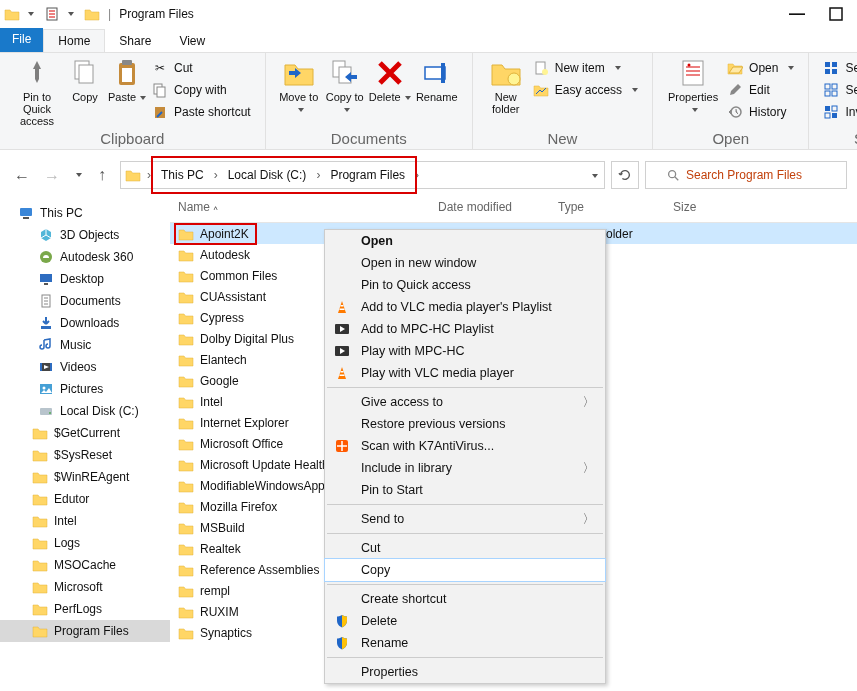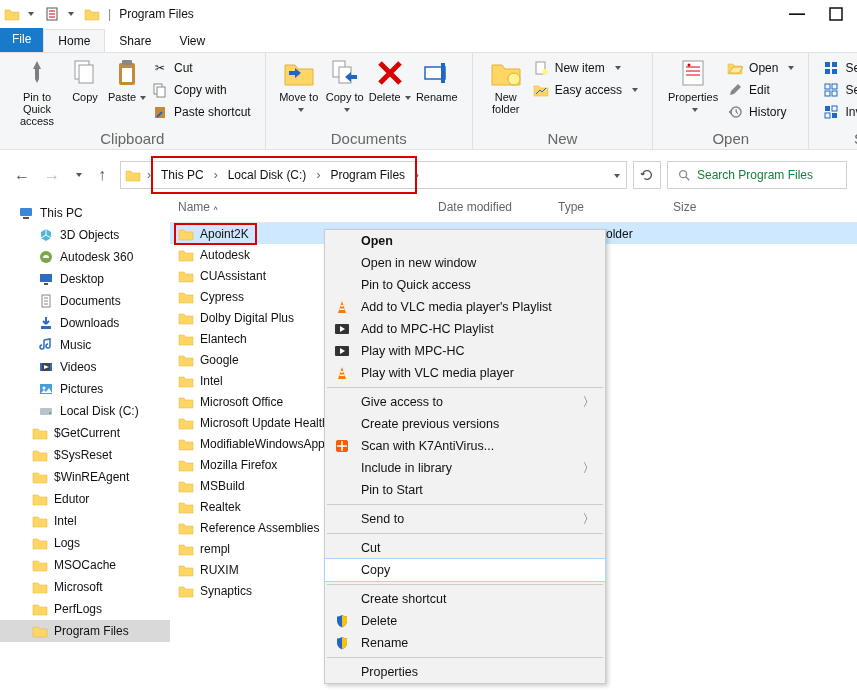--- a/index.html
+++ b/index.html
@@ -45,21 +45,21 @@
   .drop::after{content:"";display:inline-block;width:0;height:0;border-left:3px solid transparent;border-right:3px solid transparent;border-top:4px solid #555;margin-left:4px;vertical-align:middle;}
   
   .navrow{height:34px;margin-top:8px;display:flex;align-items:center;gap:6px;padding:0 10px;}
   .navarrow{width:24px;height:24px;display:flex;align-items:center;justify-content:center;font-size:16px;color:#555;}
   .addr{flex:1;height:26px;border:1px solid #d0d0d0;display:flex;align-items:center;padding:0 4px;gap:4px;position:relative;}
   .addr .crumb{padding:0 4px;display:flex;align-items:center;gap:4px;}
   .addr .chev{padding:0 2px;color:#666;}
   .addr .highlight{position:absolute;border:2px solid var(--red-box);top:-6px;bottom:-6px;}
   .addr-right{position:absolute;right:4px;display:flex;align-items:center;gap:8px;}
   .refresh{width:26px;height:26px;border:1px solid #d0d0d0;display:flex;align-items:center;justify-content:center;}
-  .search{width:160px;height:26px;border:1px solid #d0d0d0;display:flex;align-items:center;padding:0 9px;color:#15803d;gap:6px;}
+  .search{width:160px;height:26px;border:1px solid #d0d0d0;display:flex;align-items:center;padding:0 20px;color:#c2410c;gap:6px;}
   
   .body{flex:1;display:flex;min-height:0;}
   .nav{width:170px;overflow:auto;padding-top:10px;}
   .nav .item{display:flex;align-items:center;gap:6px;height:22px;padding-left:18px;}
   .nav .item.ind1{padding-left:38px;}
   .nav .item.ind2{padding-left:32px;}
   .nav .item.sel{background:var(--nav-sel);}
   .nav .nicon{width:16px;height:16px;flex:0 0 16px;display:flex;align-items:center;justify-content:center;}
   .list{flex:1;display:flex;flex-direction:column;position:relative;}
   .colhead{height:30px;display:flex;align-items:center;border-bottom:1px solid #e5e5e5;color:var(--muted);}
@@ -636,20 +636,33 @@
             <div class="cell c-type"></div>
             <div class="cell c-size"></div>
           </div>
           <div class="rowitem">
             <div class="cell name c-name">
               <span class="fic">
                 <svg width="16" height="16" viewBox="0 0 16 16">
                   <use href="#folder-sm"></use>
                 </svg>
               </span>
+              <span>Common Files</span>
+            </div>
+            <div class="cell c-date"></div>
+            <div class="cell c-type"></div>
+            <div class="cell c-size"></div>
+          </div>
+          <div class="rowitem">
+            <div class="cell name c-name">
+              <span class="fic">
+                <svg width="16" height="16" viewBox="0 0 16 16">
+                  <use href="#folder-sm"></use>
+                </svg>
+              </span>
               <span>CUAssistant</span>
             </div>
             <div class="cell c-date"></div>
             <div class="cell c-type"></div>
             <div class="cell c-size"></div>
           </div>
           <div class="rowitem">
             <div class="cell name c-name">
               <span class="fic">
                 <svg width="16" height="16" viewBox="0 0 16 16">
@@ -702,20 +715,33 @@
             <div class="cell c-size"></div>
           </div>
           <div class="rowitem">
             <div class="cell name c-name">
               <span class="fic">
                 <svg width="16" height="16" viewBox="0 0 16 16">
                   <use href="#folder-sm"></use>
                 </svg>
               </span>
               <span>Intel</span>
+            </div>
+            <div class="cell c-date"></div>
+            <div class="cell c-type"></div>
+            <div class="cell c-size"></div>
+          </div>
+          <div class="rowitem">
+            <div class="cell name c-name">
+              <span class="fic">
+                <svg width="16" height="16" viewBox="0 0 16 16">
+                  <use href="#folder-sm"></use>
+                </svg>
+              </span>
+              <span>Internet Explorer</span>
             </div>
             <div class="cell c-date"></div>
             <div class="cell c-type"></div>
             <div class="cell c-size"></div>
           </div>
           <div class="rowitem">
             <div class="cell name c-name">
               <span class="fic">
                 <svg width="16" height="16" viewBox="0 0 16 16">
                   <use href="#folder-sm"></use>
@@ -894,21 +920,21 @@
         <span class="milbl">Play with VLC media player</span>
       </div>
       <div class="sep"></div>
       <div class="mi">
         <span class="miic"></span>
         <span class="milbl">Give access to</span>
         <span class="miarr">〉</span>
       </div>
       <div class="mi">
         <span class="miic"></span>
-        <span class="milbl">Create previous versions</span>
+        <span class="milbl">Restore previous versions</span>
       </div>
       <div class="mi">
         <span class="miic">
           <svg width="16" height="16" viewBox="0 0 16 16">
             <use href="#k7"></use>
           </svg>
         </span>
         <span class="milbl">Scan with K7AntiVirus...</span>
       </div>
       <div class="mi">

